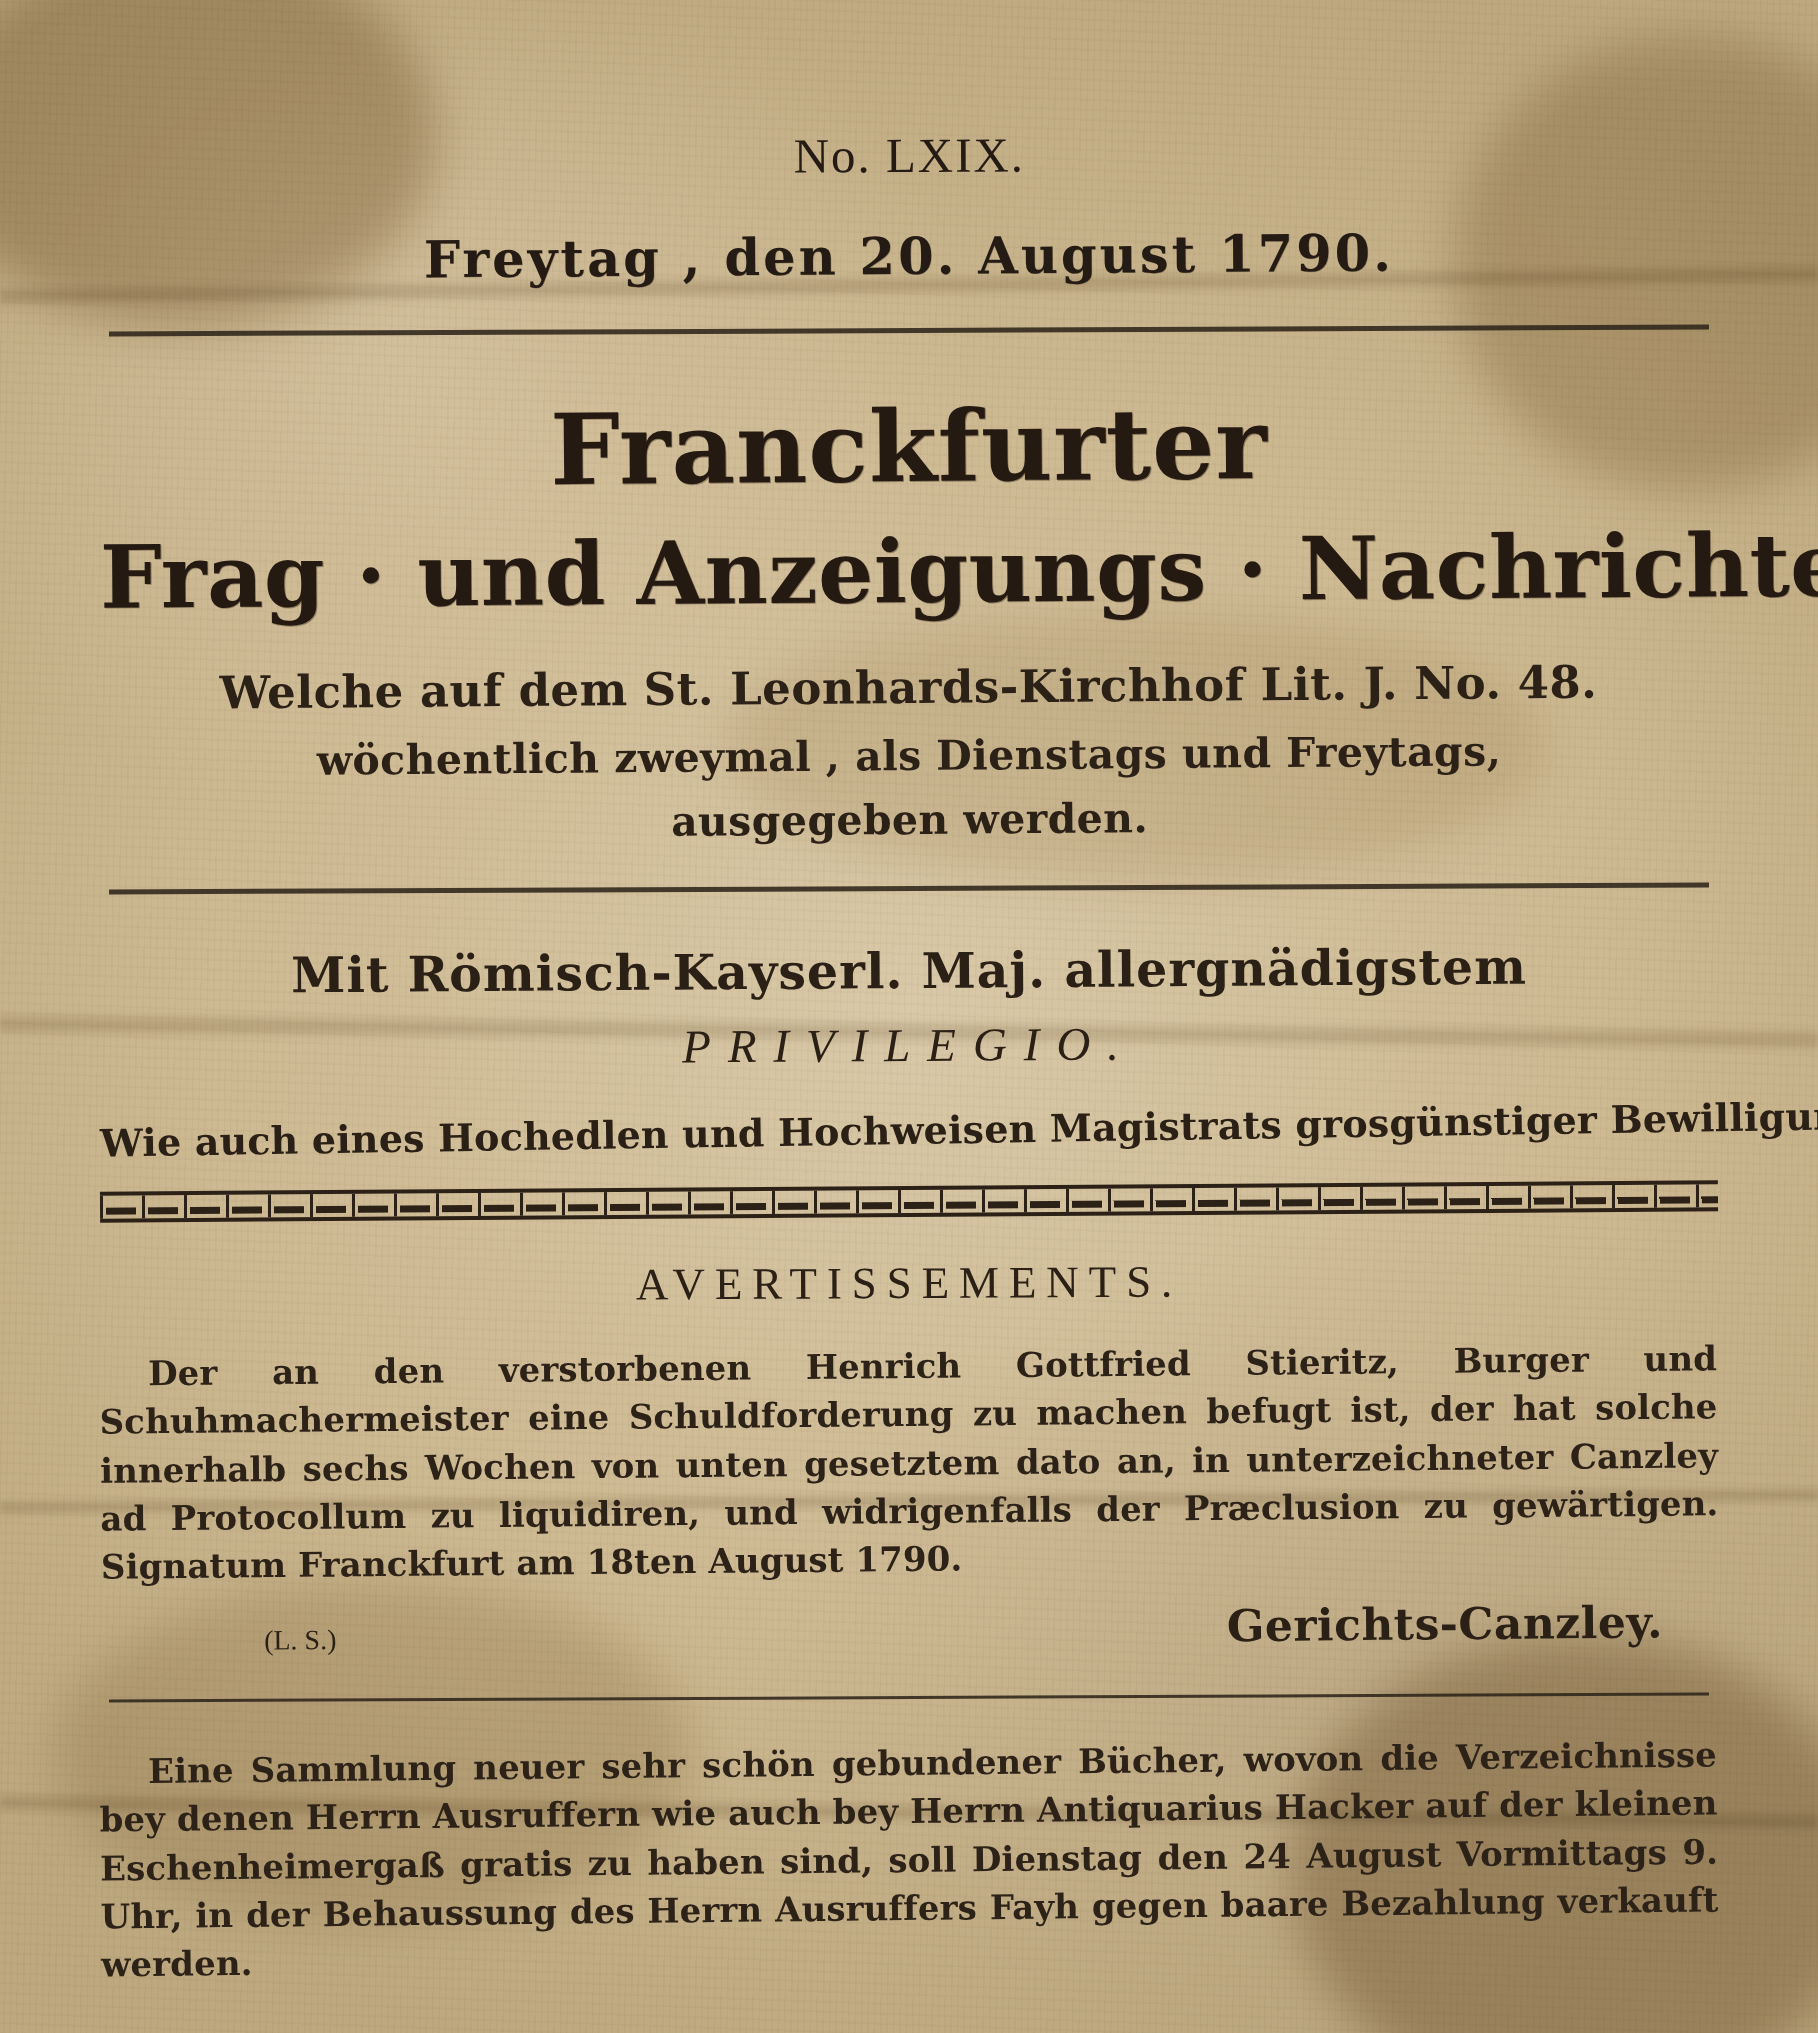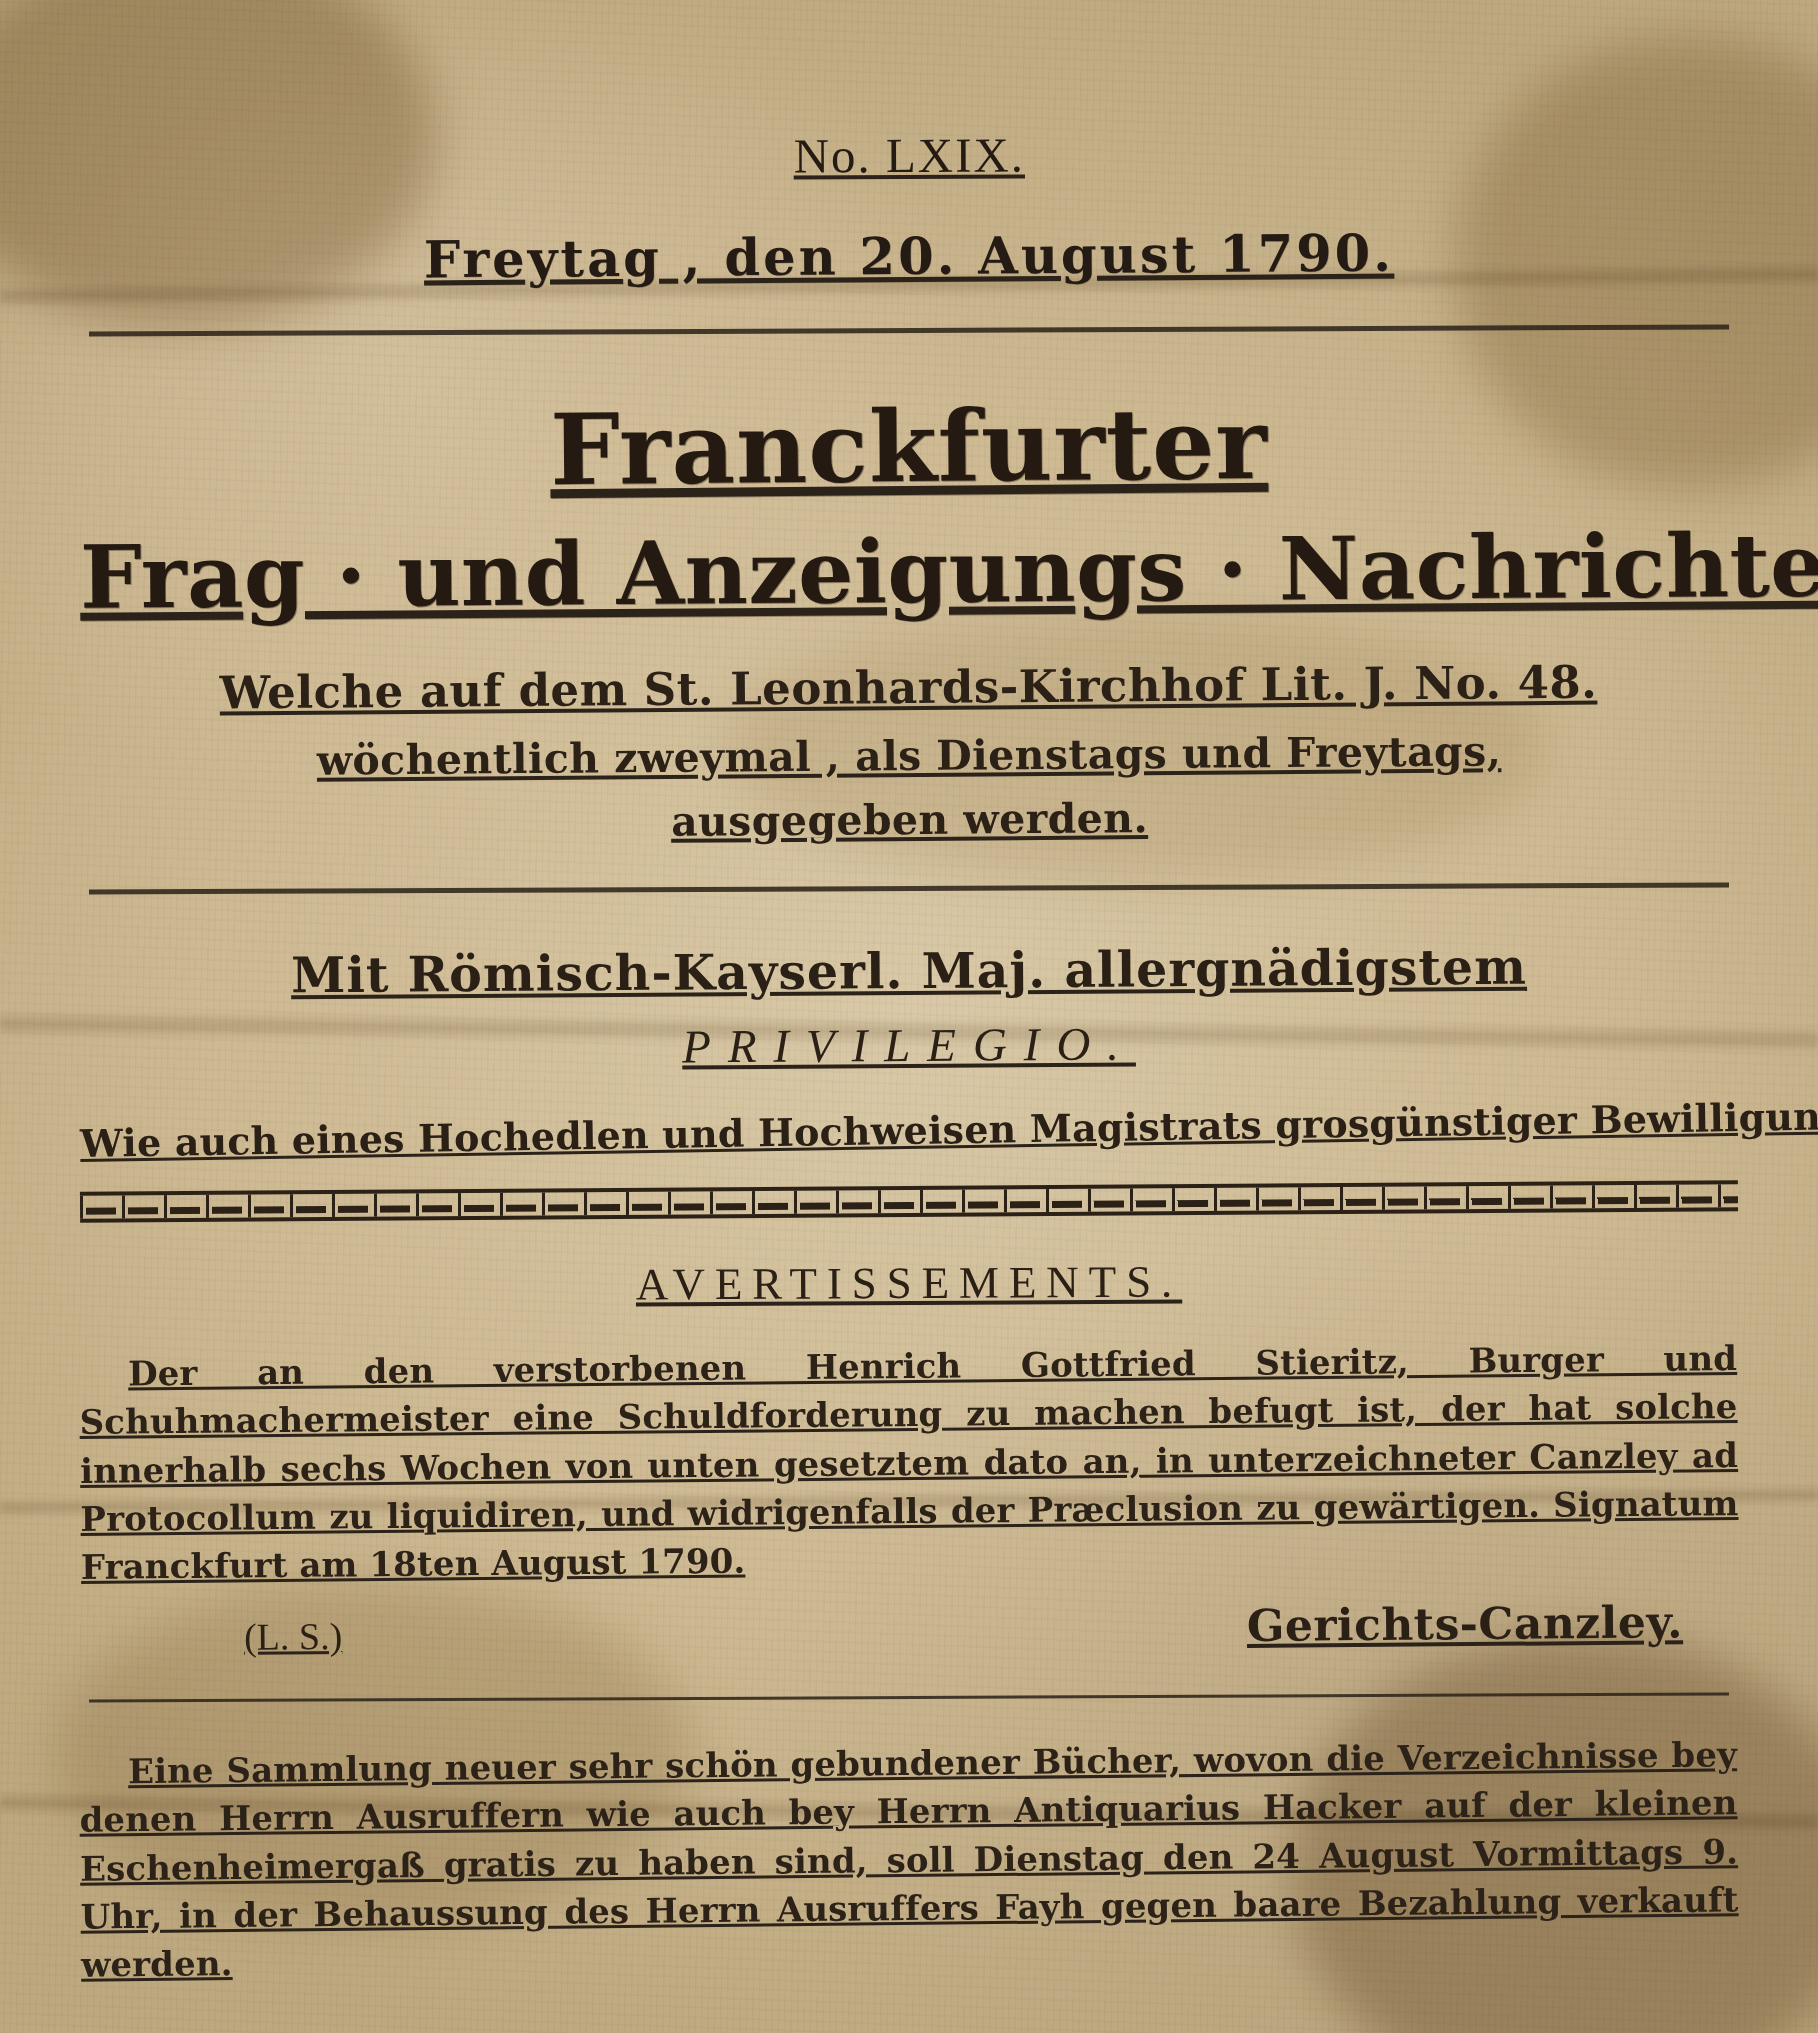--- a/index.html
+++ b/index.html
@@ -50,22 +50,21 @@
     filter: blur(2.7px);
   }
   .crease.c1 { left: 0; right: 0; top: 273px;  height: 23.6px; transform: rotate(-0.7deg); }
   .crease.c2 { left: 0; right: 0; top: 1018px; height: 27px; transform: rotate(0.5deg); }
   .crease.c3 { left: 0; right: 0; top: 1491px; height: 20px; transform: rotate(-0.4deg); }
   .crease.c4 { left: 0; right: 0; top: 1800px; height: 23.6px; transform: rotate(0.6deg); }
 
   .content {
     position: relative;
     z-index: 3;
-    padding: 0 80px;
-    text-decoration: underline;
+    padding: 0 100px;
   }
 
   .fraktur {
     font-family: "DejaVu Serif", serif;
     font-weight: 700;
     letter-spacing: 0.02em;
   }
 
   
   .issue-no {
@@ -199,21 +198,21 @@
 
   .sig-row {
     display: flex;
     justify-content: space-between;
     align-items: baseline;
     margin-top: 20px;
     padding: 0 55px 0 164px;
     transform: rotate(-0.5deg);
   }
   .sig-ls {
-    font-size: 38px;
+    font-size: 28px;
     font-family: "Liberation Serif", serif;
     color: #2a2016;
   }
   .sig-canzley {
     font-size: 44px;
     font-weight: 700;
     color: #2a2016;
     letter-spacing: 0.01em;
   }
 

